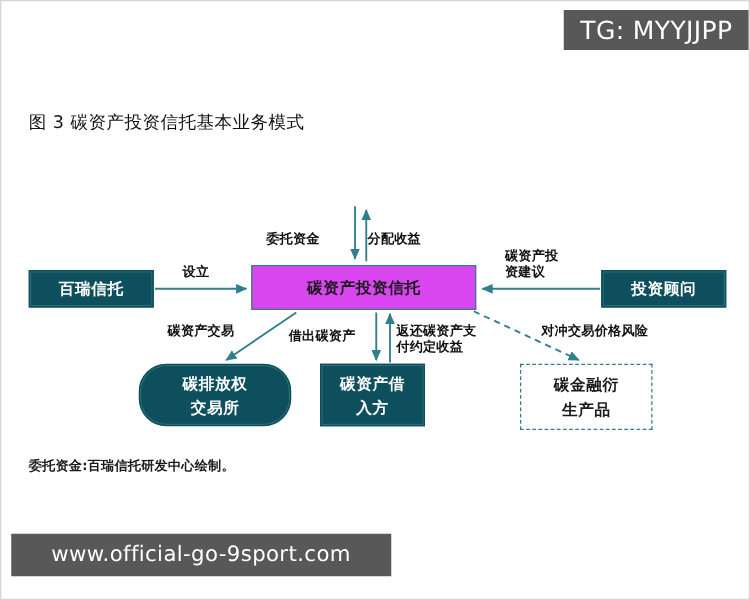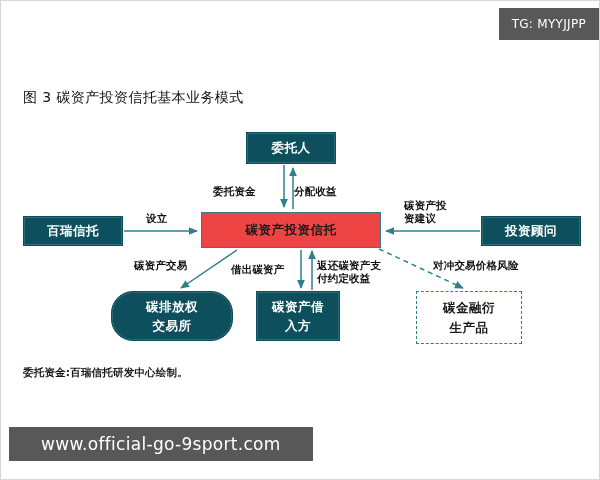--- a/index.html
+++ b/index.html
@@ -33,21 +33,21 @@
     display: flex;
     align-items: center;
     justify-content: center;
     letter-spacing: 0.3px;
   }
   #wm-top {
     right: 0;
     top: 7px;
     height: 32px;
     padding: 0 13px;
-    font-size: 12px;
+    font-size: 20px;
   }
   #wm-bottom {
     left: 8px;
     bottom: 18px;
     height: 34px;
     padding: 0 32px;
     font-size: 17px;
   }
 
   
@@ -93,21 +93,21 @@
     line-height: 1.55;
     letter-spacing: 0.5px;
   }
   .node.filled {
     background: #0d4f5c;
     color: #ffffff;
     border: 1px solid #0d4f5c;
     box-shadow: inset 0 0 0 1px #2b6b76;
   }
   .node.outline {
-    background: #ef4444;
+    background: #d946ef;
     color: #1a1a1a;
     border: 1.3px solid #2f7f8c;
   }
   .node.dashed {
     background: #ffffff;
     color: #1a1a1a;
     border: 1.6px dashed #2f7f8c;
   }
 
   #node-trustor   { left: 245px; top: 131px; width: 90px;  height: 32px; }
@@ -212,23 +212,20 @@
 
       <path d="M236,249 L180,287" stroke="#2f7f8c" stroke-width="1.5" fill="none" marker-end="url(#ah)"></path>
 
       <path d="M300,249 L300,287" stroke="#2f7f8c" stroke-width="1.5" fill="none" marker-end="url(#ah)"></path>
 
       <path d="M311,289 L311,250" stroke="#2f7f8c" stroke-width="1.5" fill="none" marker-end="url(#ah)"></path>
 
       <path d="M378,248 L462,287" stroke="#2f7f8c" stroke-width="1.5" fill="none" stroke-dasharray="5,4" marker-end="url(#ah)"></path>
     </svg>
 
-    <div id="node-trustor" class="node filled">
-      <span>委托人</span>
-    </div>
 
     <div id="node-bairui" class="node filled">
       <span>百瑞信托</span>
     </div>
 
     <div id="node-trust" class="node outline">
       <span>碳资产投资信托</span>
     </div>
 
     <div id="node-advisor" class="node filled">

